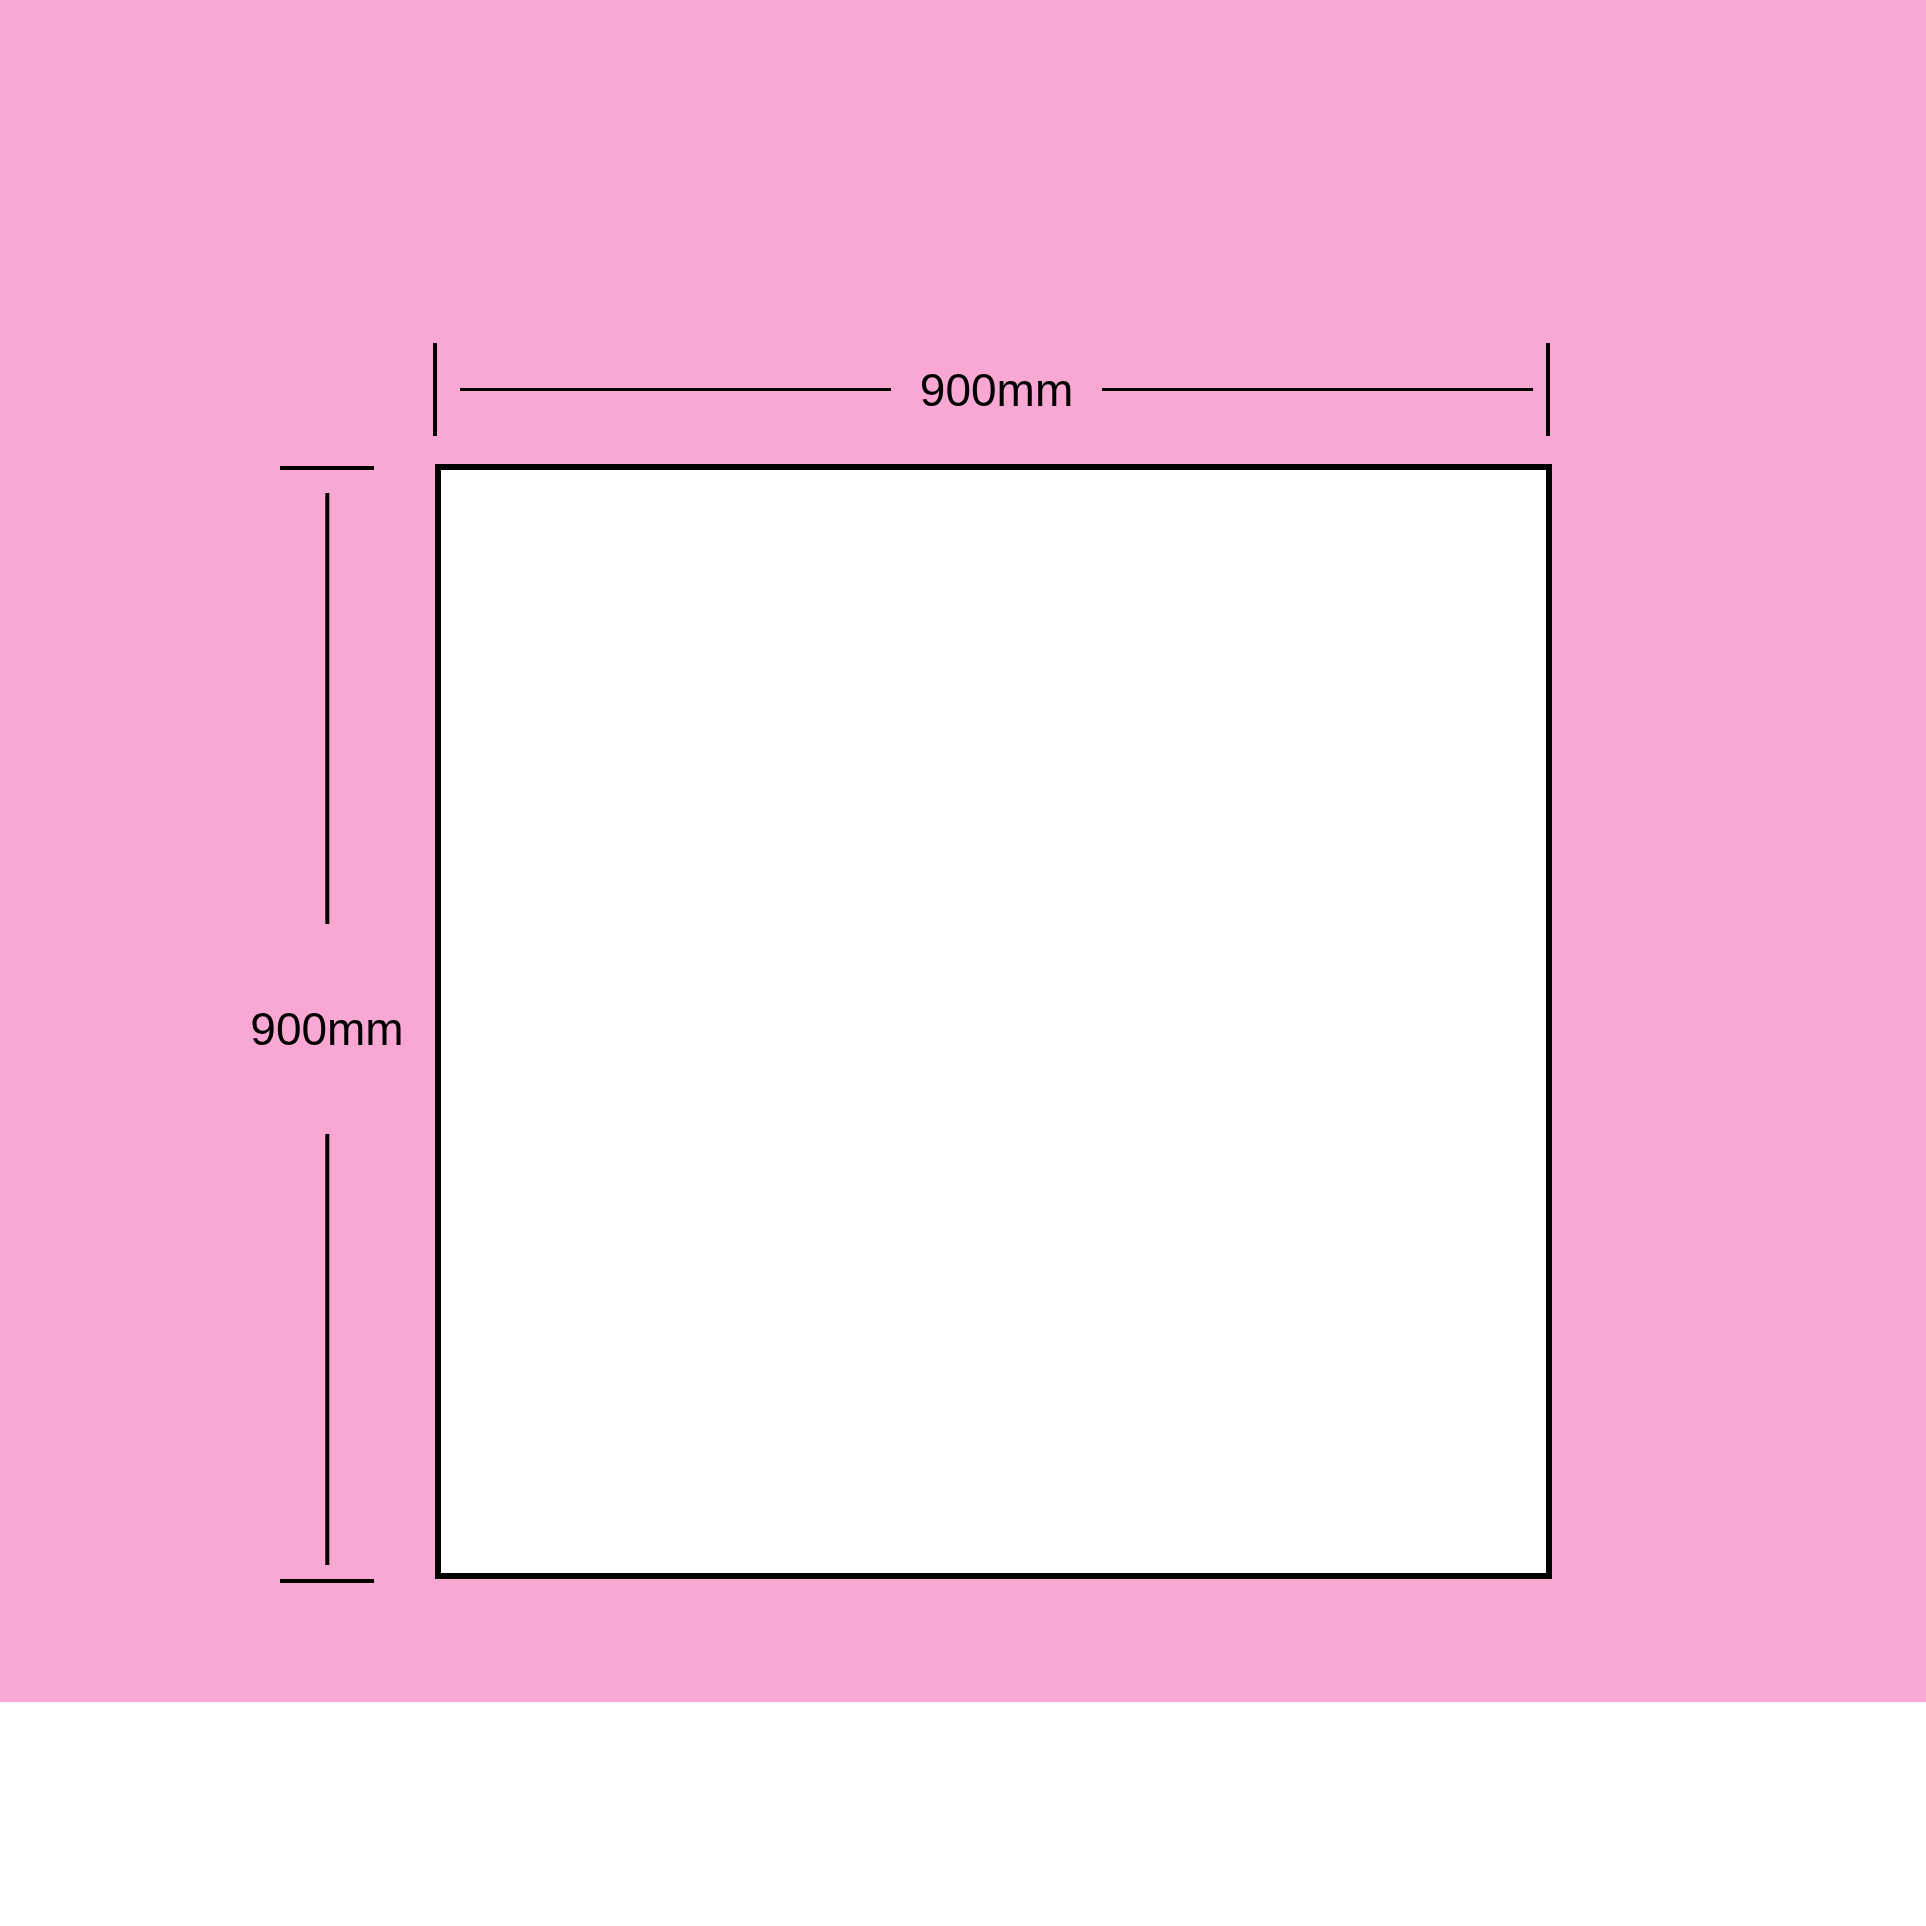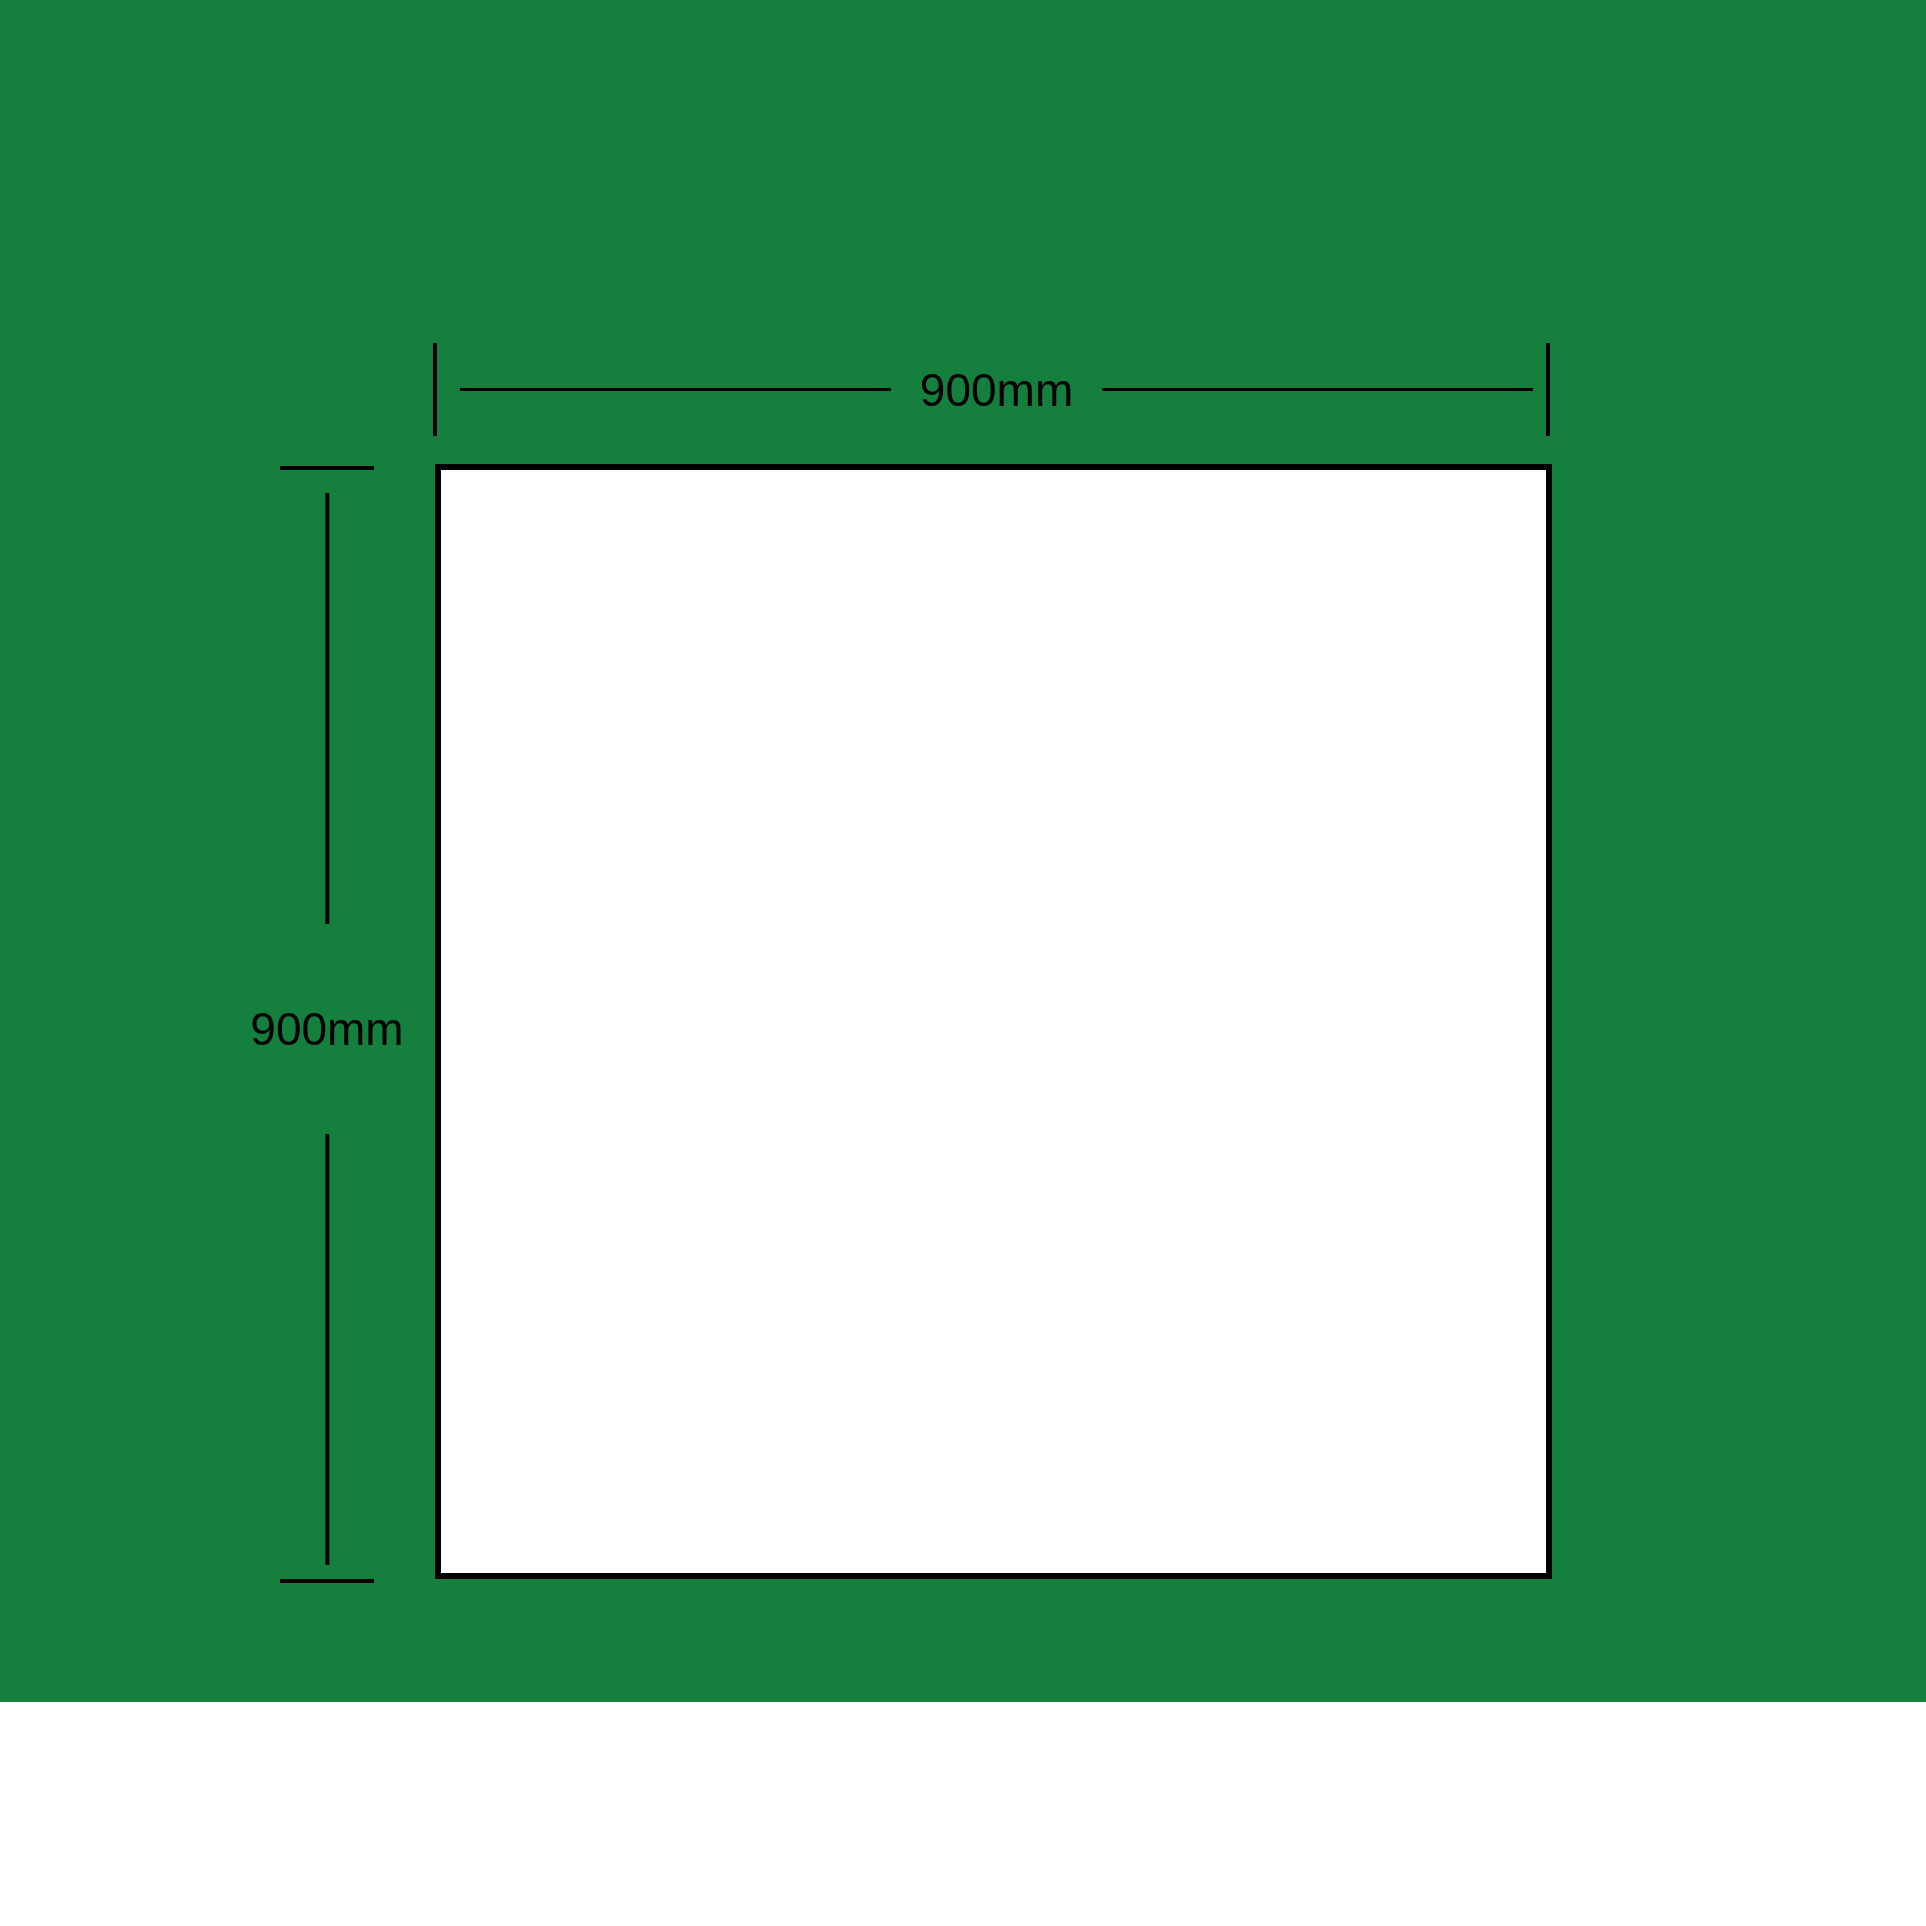--- a/index.html
+++ b/index.html
@@ -4,21 +4,21 @@
 <style>
   html, body {
     margin: 0;
     padding: 0;
     background: #ffffff;
   }
   #canvas {
     position: relative;
     width: 1926px;
     height: 1702px;
-    background: #15803d;
+    background: #f9a8d4;
     overflow: hidden;
     font-family: "Liberation Sans", sans-serif;
     color: #000000;
   }
 
   
   .square {
     position: absolute;
     left: 435px;
     top: 464px;

